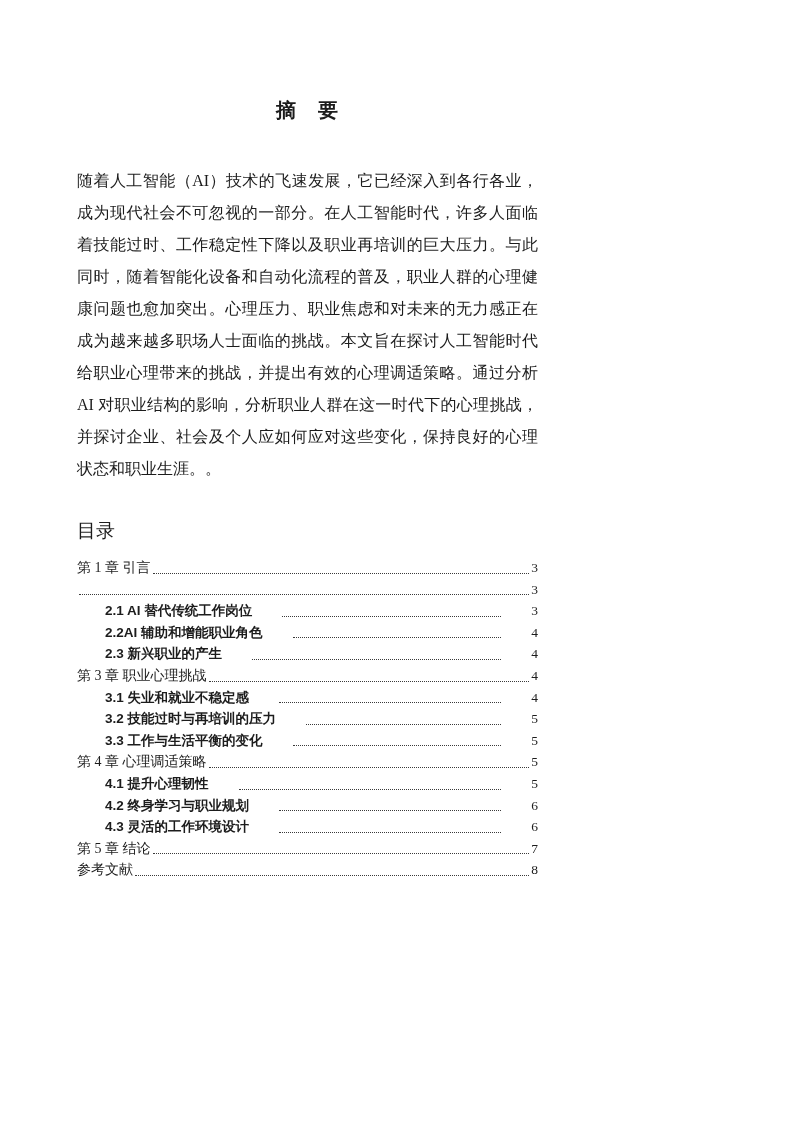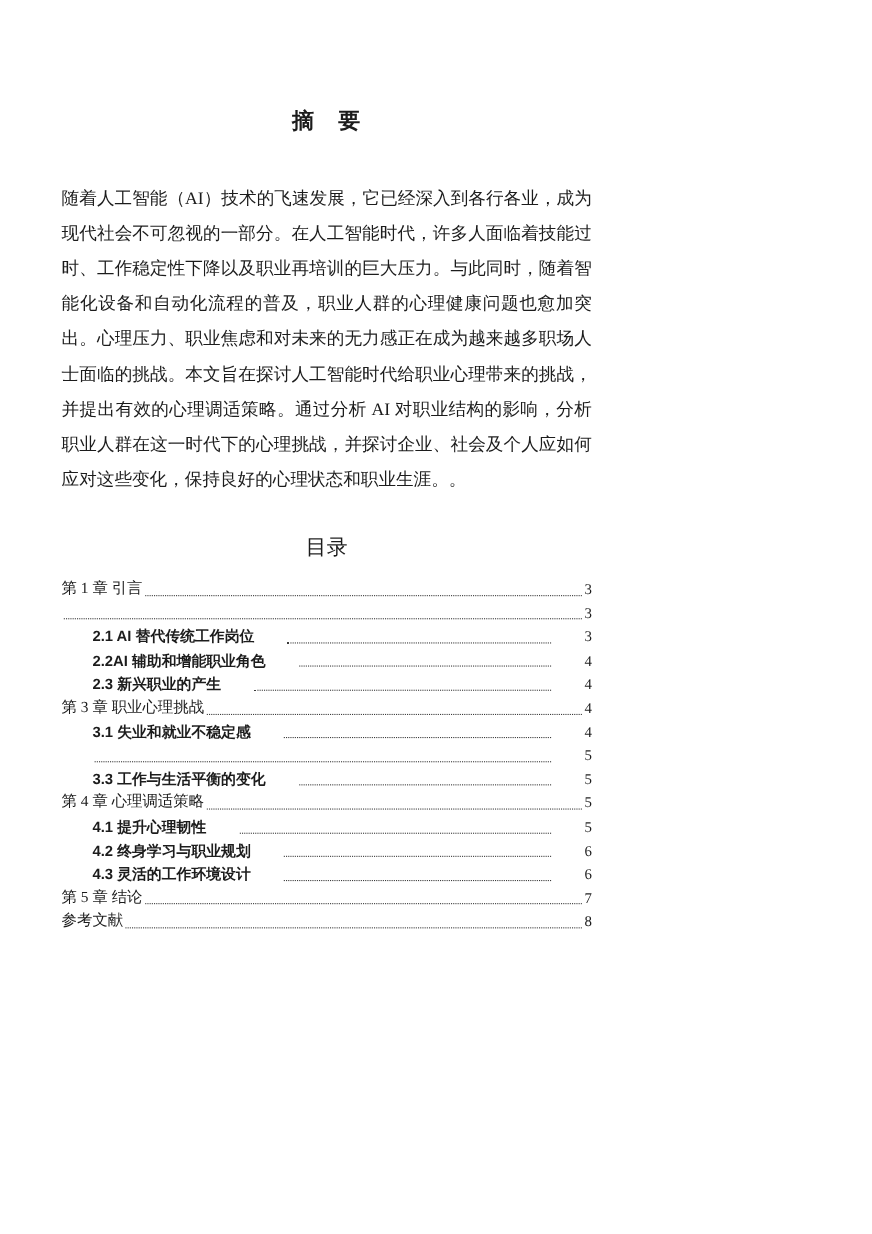--- a/index.html
+++ b/index.html
@@ -6,21 +6,21 @@
   html, body {
     width: 793px;
     height: 1122px;
     background: #ffffff;
     font-family: "Liberation Serif", "DejaVu Serif", serif;
     color: #1c1c1c;
   }
   .page {
     width: 655px;
     height: 1122px;
-    padding: 98px 117px 0 56px;
+    padding: 98px 117px 0 77px;
     background: #ffffff;
     overflow: hidden;
   }
   .abstract-title {
     text-align: center;
     font-size: 20px;
     font-weight: bold;
     line-height: 24px;
     font-family: "Liberation Sans", "DejaVu Sans", sans-serif;
     letter-spacing: 1px;
@@ -31,21 +31,21 @@
     line-height: 32px;
     text-align: justify;
     text-align-last: left;
   }
   .abstract-keywords {
     font-size: 16px;
     line-height: 32px;
   }
   .toc-title {
     margin-top: 33px;
-    text-align: center;
+    text-align: left;
     font-size: 19px;
     font-weight: normal;
     line-height: 26px;
   }
   .toc {
     margin-top: 13px;
   }
   .toc-row {
     display: flex;
     align-items: flex-end;
@@ -119,20 +119,21 @@
         <span class="toc-label">第 3 章 职业心理挑战</span>
         <span class="toc-dots"></span>
         <span class="toc-page">4</span>
       </div>
       <div class="toc-row level-2">
         <span class="toc-label">3.1 失业和就业不稳定感</span>
         <span class="toc-dots"></span>
         <span class="toc-page">4</span>
       </div>
       <div class="toc-row level-2">
+        <span class="toc-label">3.2 技能过时与再培训的压力</span>
         <span class="toc-dots"></span>
         <span class="toc-page">5</span>
       </div>
       <div class="toc-row level-2">
         <span class="toc-label">3.3 工作与生活平衡的变化</span>
         <span class="toc-dots"></span>
         <span class="toc-page">5</span>
       </div>
       <div class="toc-row level-1">
         <span class="toc-label">第 4 章 心理调适策略</span>

